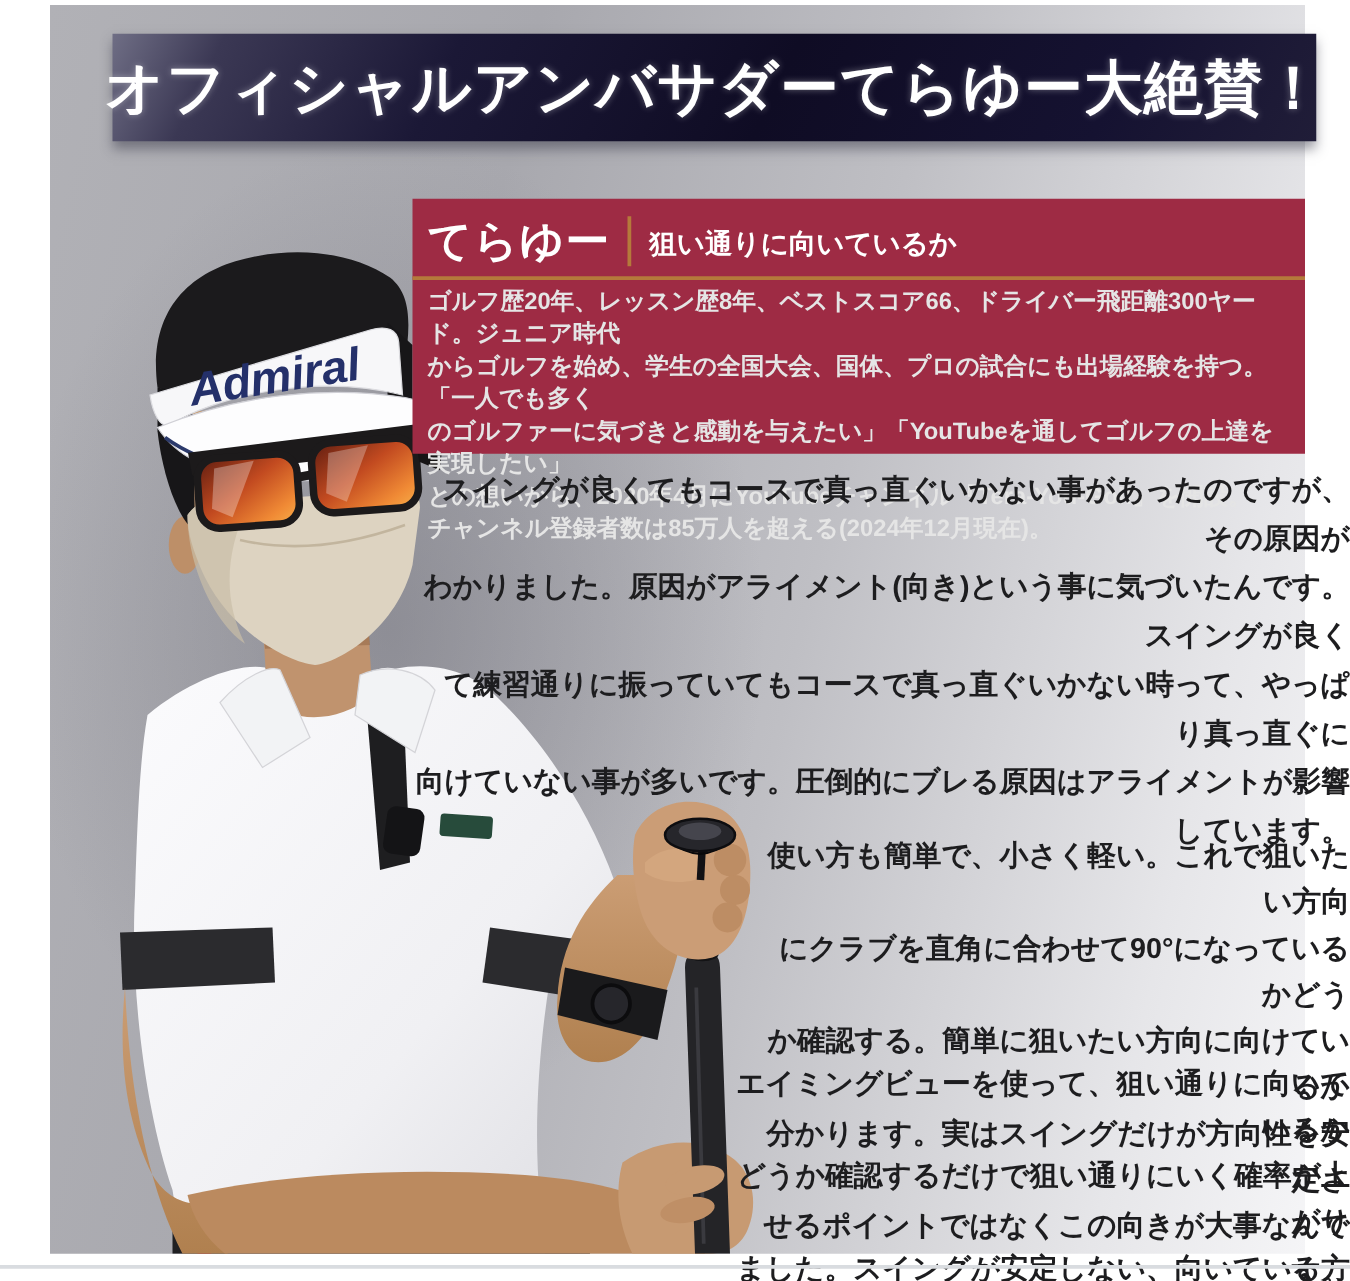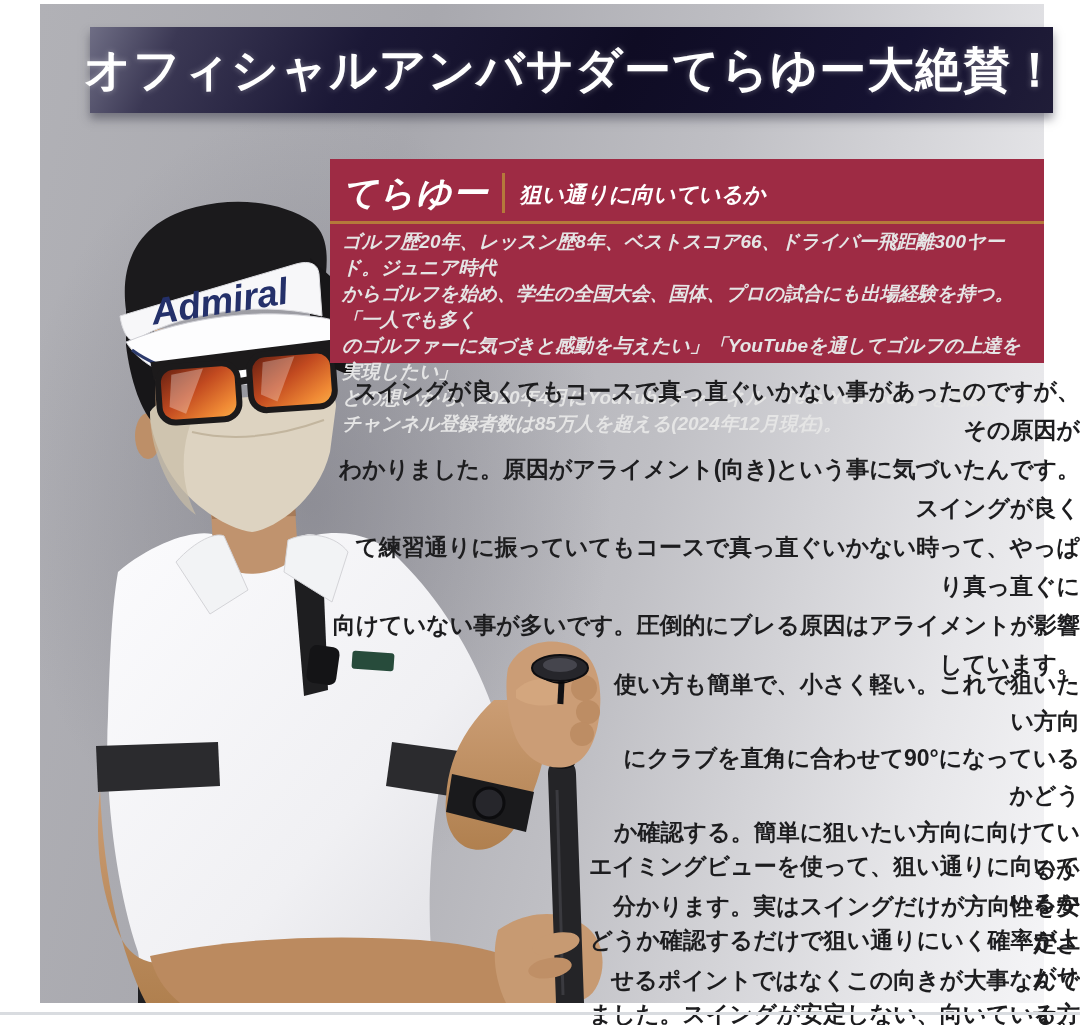--- a/index.html
+++ b/index.html
@@ -24,21 +24,21 @@
     margin-left:32px;
   }
   .banner-title{
     font-family:"Liberation Serif","DejaVu Serif",serif;
     font-weight:bold;font-size:47px;color:#ffffff;letter-spacing:1px;
     text-shadow:0 0 6px rgba(255,255,255,.35);white-space:nowrap;
   }
   
   .profile-card{
     position:absolute;left:330px;top:159px;width:714px;height:204px;
-    background:#9e2b44;box-sizing:border-box;padding:8px 12px 0 12px;color:#fff;font-style:italic;
+    background:#9e2b44;box-sizing:border-box;padding:8px 12px 0 12px;color:#fff;
   }
   .profile-header{display:flex;align-items:center;height:52px;}
   .profile-name{font-size:35px;font-weight:bold;letter-spacing:1px;}
   .profile-divider{width:3px;height:40px;background:#b5793b;margin:0 14px;}
   .profile-role{font-size:22px;font-weight:bold;padding-top:4px;}
   .profile-rule{height:3px;background:#b5793b;margin:2px -12px 0 -12px;}
   .profile-bio{
     margin-top:5px;font-size:19px;line-height:26px;font-weight:600;
     white-space:pre-line;color:#e5e5e5;
   }

